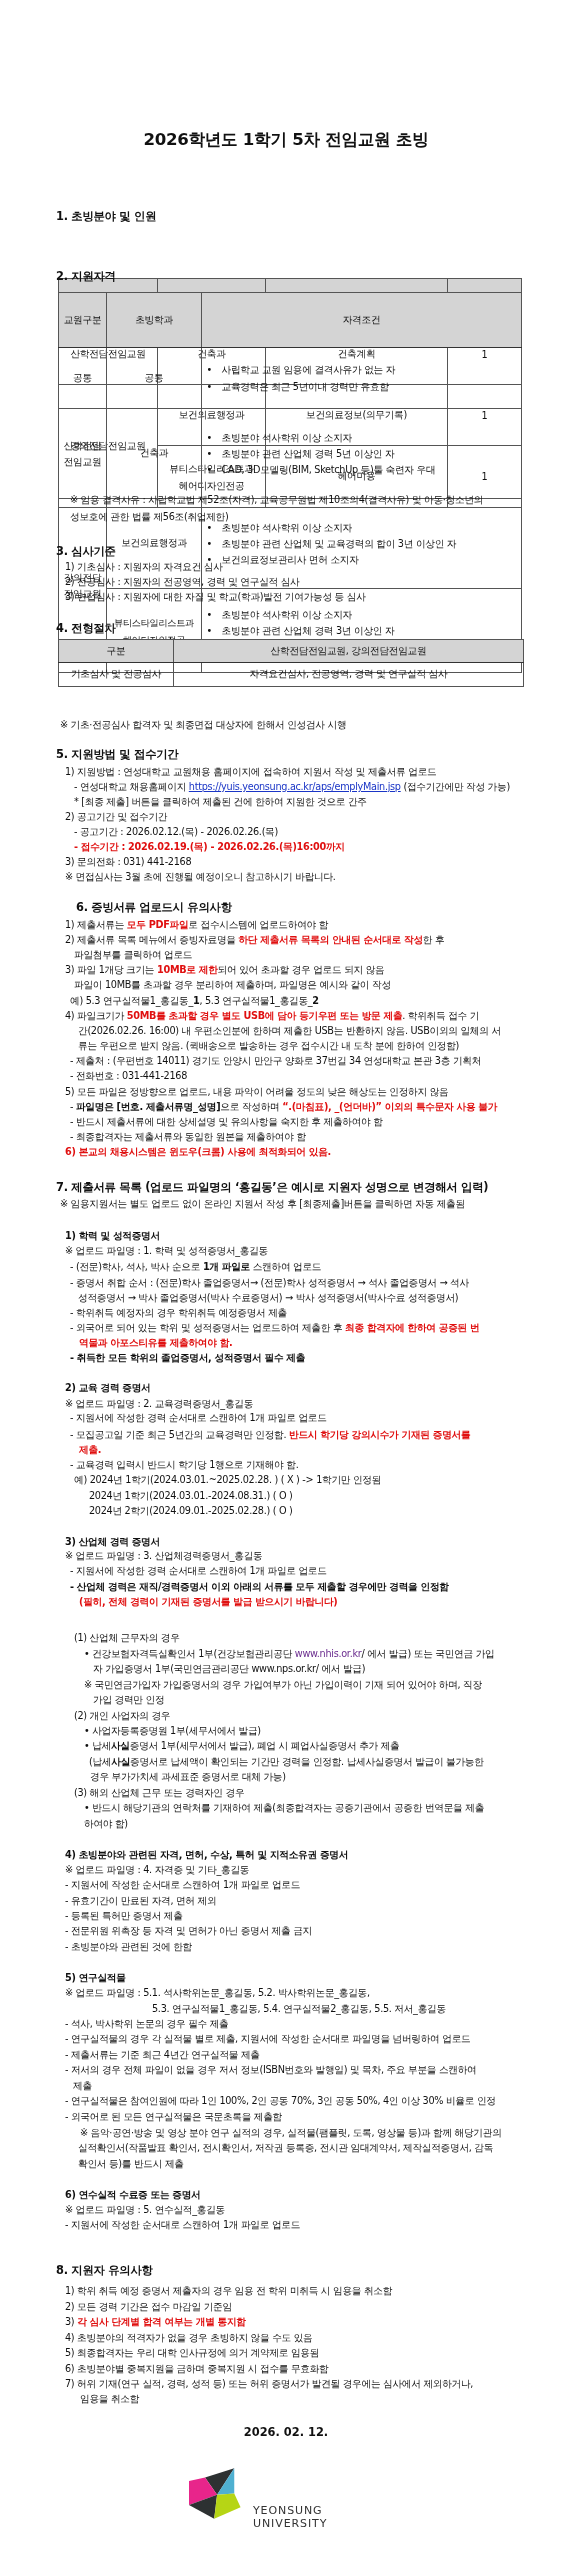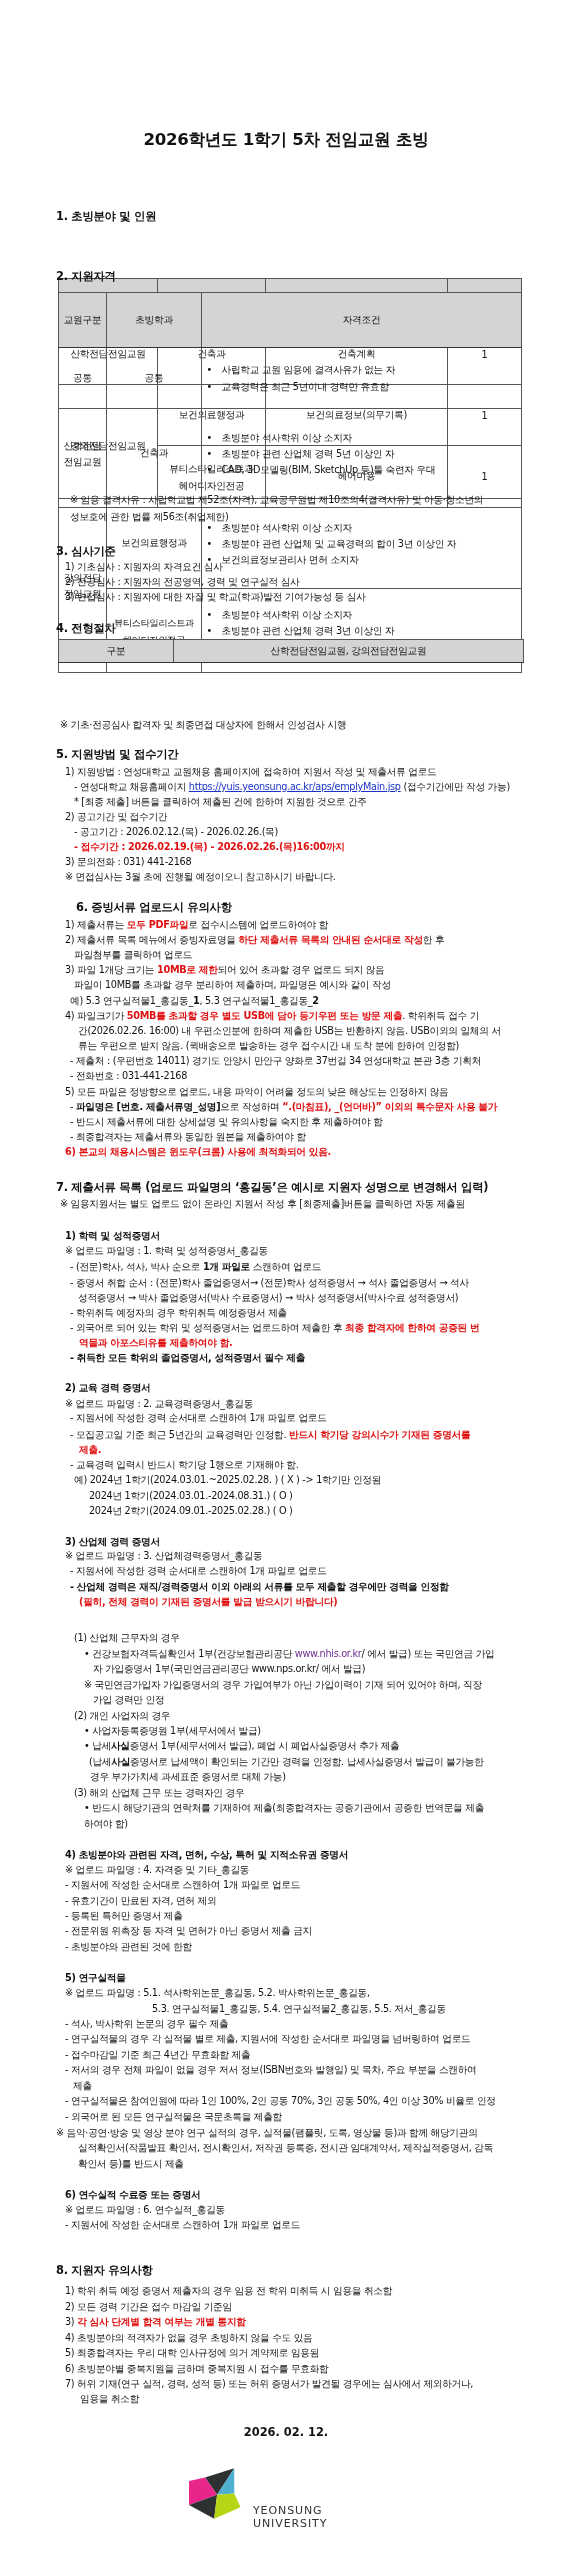--- a/index.html
+++ b/index.html
@@ -121,20 +121,24 @@
 
   <div class="h" style="top:621px;">4. 전형절차</div>
   <table class="t" style="left:58px; top:639px; width:466px;">
     <thead>
       <tr style="height:23px;">
         <th style="width:112px;">구분</th>
         <th>산학전담전임교원, 강의전담전임교원</th>
       </tr>
     </thead>
     <tbody>
+      <tr style="height:24px;">
+        <td>기초심사 및 전공심사</td>
+        <td>자격요건심사, 전공영역, 경력 및 연구실적 심사</td>
+      </tr>
     </tbody>
   </table>
   <div class="line" style="left:60px; top:719px;">※ 기초·전공심사 합격자 및 최종면접 대상자에 한해서 인성검사 시행</div>
 
   <div class="h" style="top:747px;">5. 지원방법 및 접수기간</div>
   <div class="line" style="left:65px; top:766px;">1) 지원방법 : 연성대학교 교원채용 홈페이지에 접속하여 지원서 작성 및 제출서류 업로드</div>
   <div class="line" style="left:74px; top:781px;"><span>- 연성대학교 채용홈페이지 </span><a class="link">https://yuis.yeonsung.ac.kr/aps/emplyMain.jsp</a><span> (접수기간에만 작성 가능)</span></div>
   <div class="line" style="left:74px; top:796px;">* [최종 제출] 버튼을 클릭하여 제출된 건에 한하여 지원한 것으로 간주</div>
   <div class="line" style="left:65px; top:811px;">2) 공고기간 및 접수기간</div>
   <div class="line" style="left:74px; top:826px;">- 공고기간 : 2026.02.12.(목) - 2026.02.26.(목)</div>
@@ -208,31 +212,31 @@
   <div class="line" style="left:65px; top:1895px;">- 유효기간이 만료된 자격, 면허 제외</div>
   <div class="line" style="left:65px; top:1910px;">- 등록된 특허만 증명서 제출</div>
   <div class="line" style="left:65px; top:1925px;">- 전문위원 위촉장 등 자격 및 면허가 아닌 증명서 제출 금지</div>
   <div class="line" style="left:65px; top:1941px;">- 초빙분야와 관련된 것에 한함</div>
 
   <div class="line b" style="left:65px; top:1972px;">5) 연구실적물</div>
   <div class="line" style="left:65px; top:1987px;">※ 업로드 파일명 : 5.1. 석사학위논문_홍길동, 5.2. 박사학위논문_홍길동,</div>
   <div class="line" style="left:152px; top:2003px;">5.3. 연구실적물1_홍길동, 5.4. 연구실적물2_홍길동, 5.5. 저서_홍길동</div>
   <div class="line" style="left:65px; top:2018px;">- 석사, 박사학위 논문의 경우 필수 제출</div>
   <div class="line" style="left:65px; top:2033px;">- 연구실적물의 경우 각 실적물 별로 제출, 지원서에 작성한 순서대로 파일명을 넘버링하여 업로드</div>
-  <div class="line" style="left:65px; top:2049px;">- 접수마감일 기준 최근 4년간 무효화함 제출</div>
+  <div class="line" style="left:65px; top:2049px;">- 제출서류는 기준 최근 4년간 연구실적물 제출</div>
   <div class="line" style="left:65px; top:2064px;">- 저서의 경우 전체 파일이 없을 경우 저서 정보(ISBN번호와 발행일) 및 목차, 주요 부분을 스캔하여</div>
   <div class="line" style="left:73px; top:2080px;">제출</div>
   <div class="line" style="left:65px; top:2095px;">- 연구실적물은 참여인원에 따라 1인 100%, 2인 공동 70%, 3인 공동 50%, 4인 이상 30% 비율로 인정</div>
   <div class="line" style="left:65px; top:2111px;">- 외국어로 된 모든 연구실적물은 국문초록을 제출함</div>
-  <div class="line" style="left:56px; top:2127px;">※ 음악·공연·방송 및 영상 분야 연구 실적의 경우, 실적물(팸플릿, 도록, 영상물 등)과 함께 해당기관의</div>
+  <div class="line" style="left:80px; top:2127px;">※ 음악·공연·방송 및 영상 분야 연구 실적의 경우, 실적물(팸플릿, 도록, 영상물 등)과 함께 해당기관의</div>
   <div class="line" style="left:78px; top:2142px;">실적확인서(작품발표 확인서, 전시확인서, 저작권 등록증, 전시관 임대계약서, 제작실적증명서, 감독</div>
   <div class="line" style="left:78px; top:2158px;">확인서 등)를 반드시 제출</div>
 
   <div class="line b" style="left:65px; top:2189px;">6) 연수실적 수료증 또는 증명서</div>
-  <div class="line" style="left:65px; top:2204px;">※ 업로드 파일명 : 6. 연수실적_홍길동</div>
+  <div class="line" style="left:65px; top:2204px;">※ 업로드 파일명 : 5. 연수실적_홍길동</div>
   <div class="line" style="left:65px; top:2219px;">- 지원서에 작성한 순서대로 스캔하여 1개 파일로 업로드</div>
 
   <div class="h" style="top:2263px;">8. 지원자 유의사항</div>
   <div class="line" style="left:65px; top:2285px;">1) 학위 취득 예정 증명서 제출자의 경우 임용 전 학위 미취득 시 임용을 취소함</div>
   <div class="line" style="left:65px; top:2301px;">2) 모든 경력 기간은 접수 마감일 기준임</div>
   <div class="line" style="left:65px; top:2316px;"><span>3) </span><span class="red">각 심사 단계별 합격 여부는 개별 통지함</span></div>
   <div class="line" style="left:65px; top:2332px;">4) 초빙분야의 적격자가 없을 경우 초빙하지 않을 수도 있음</div>
   <div class="line" style="left:65px; top:2347px;">5) 최종합격자는 우리 대학 인사규정에 의거 계약제로 임용됨</div>
   <div class="line" style="left:65px; top:2363px;">6) 초빙분야별 중복지원을 금하며 중복지원 시 접수를 무효화함</div>
   <div class="line" style="left:65px; top:2378px;">7) 허위 기재(연구 실적, 경력, 성적 등) 또는 허위 증명서가 발견될 경우에는 심사에서 제외하거나,</div>

